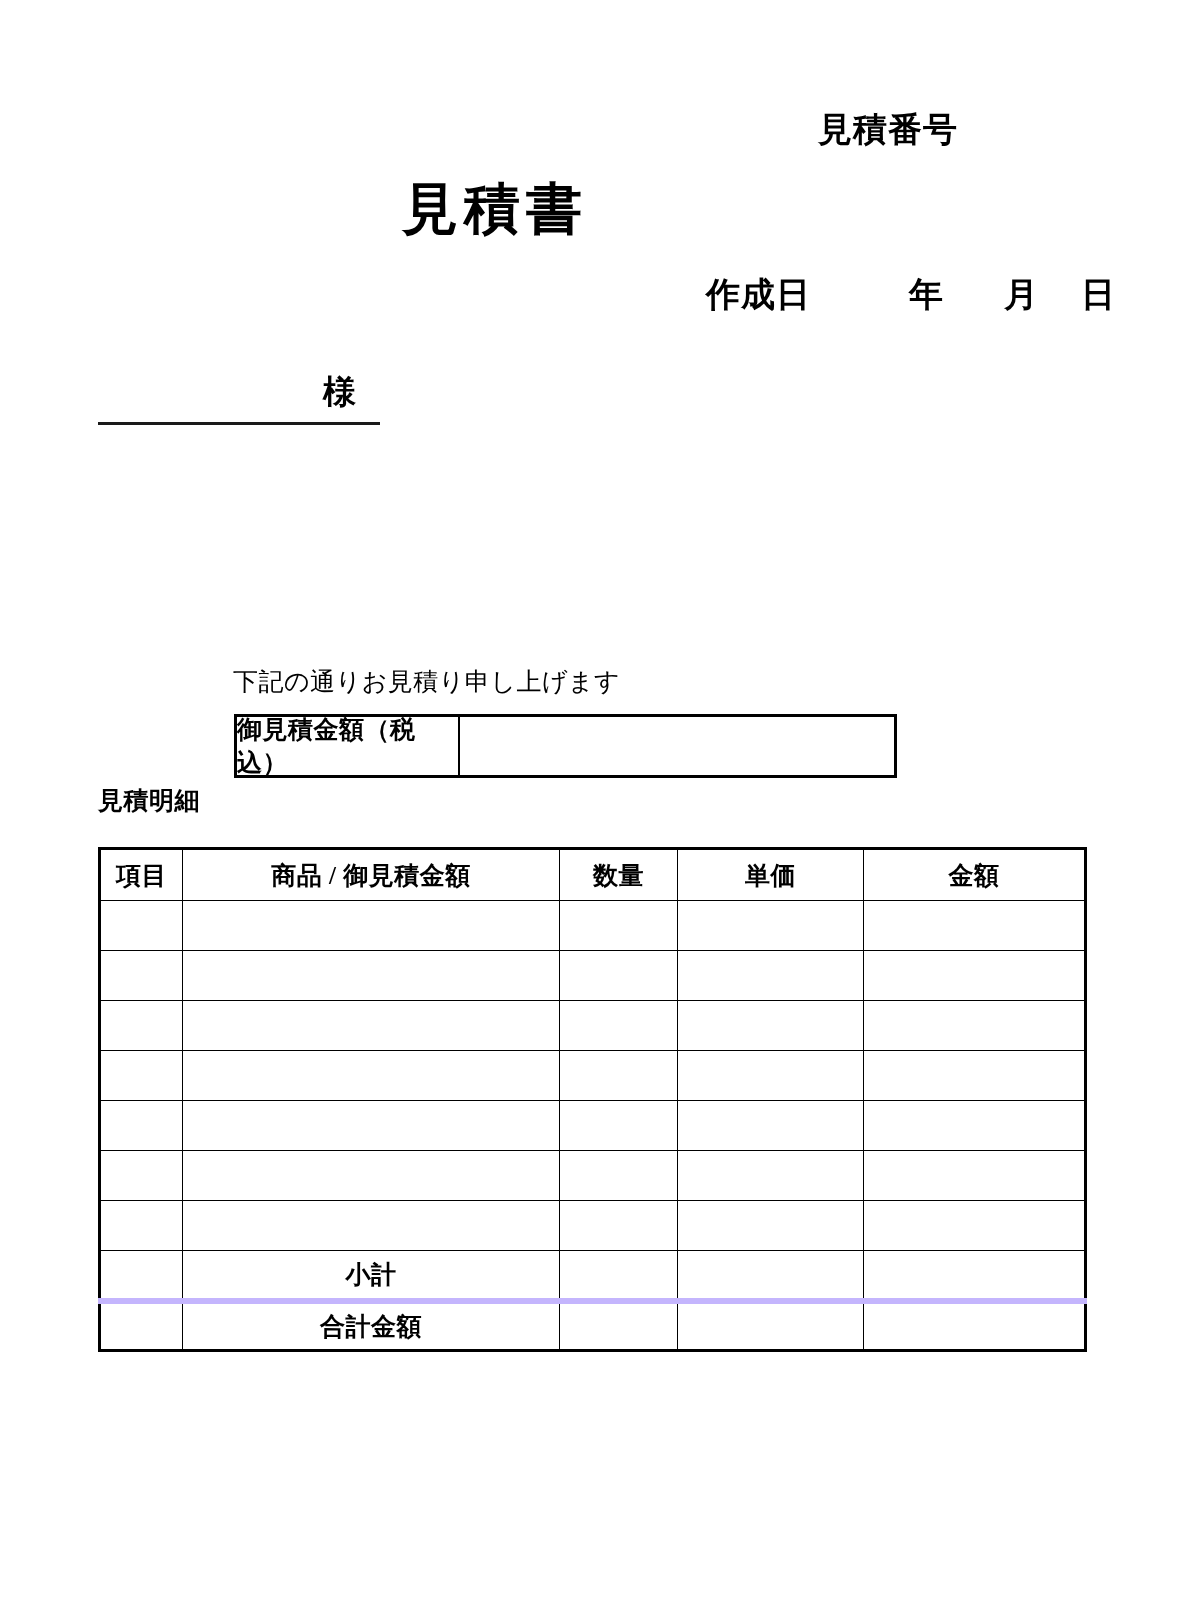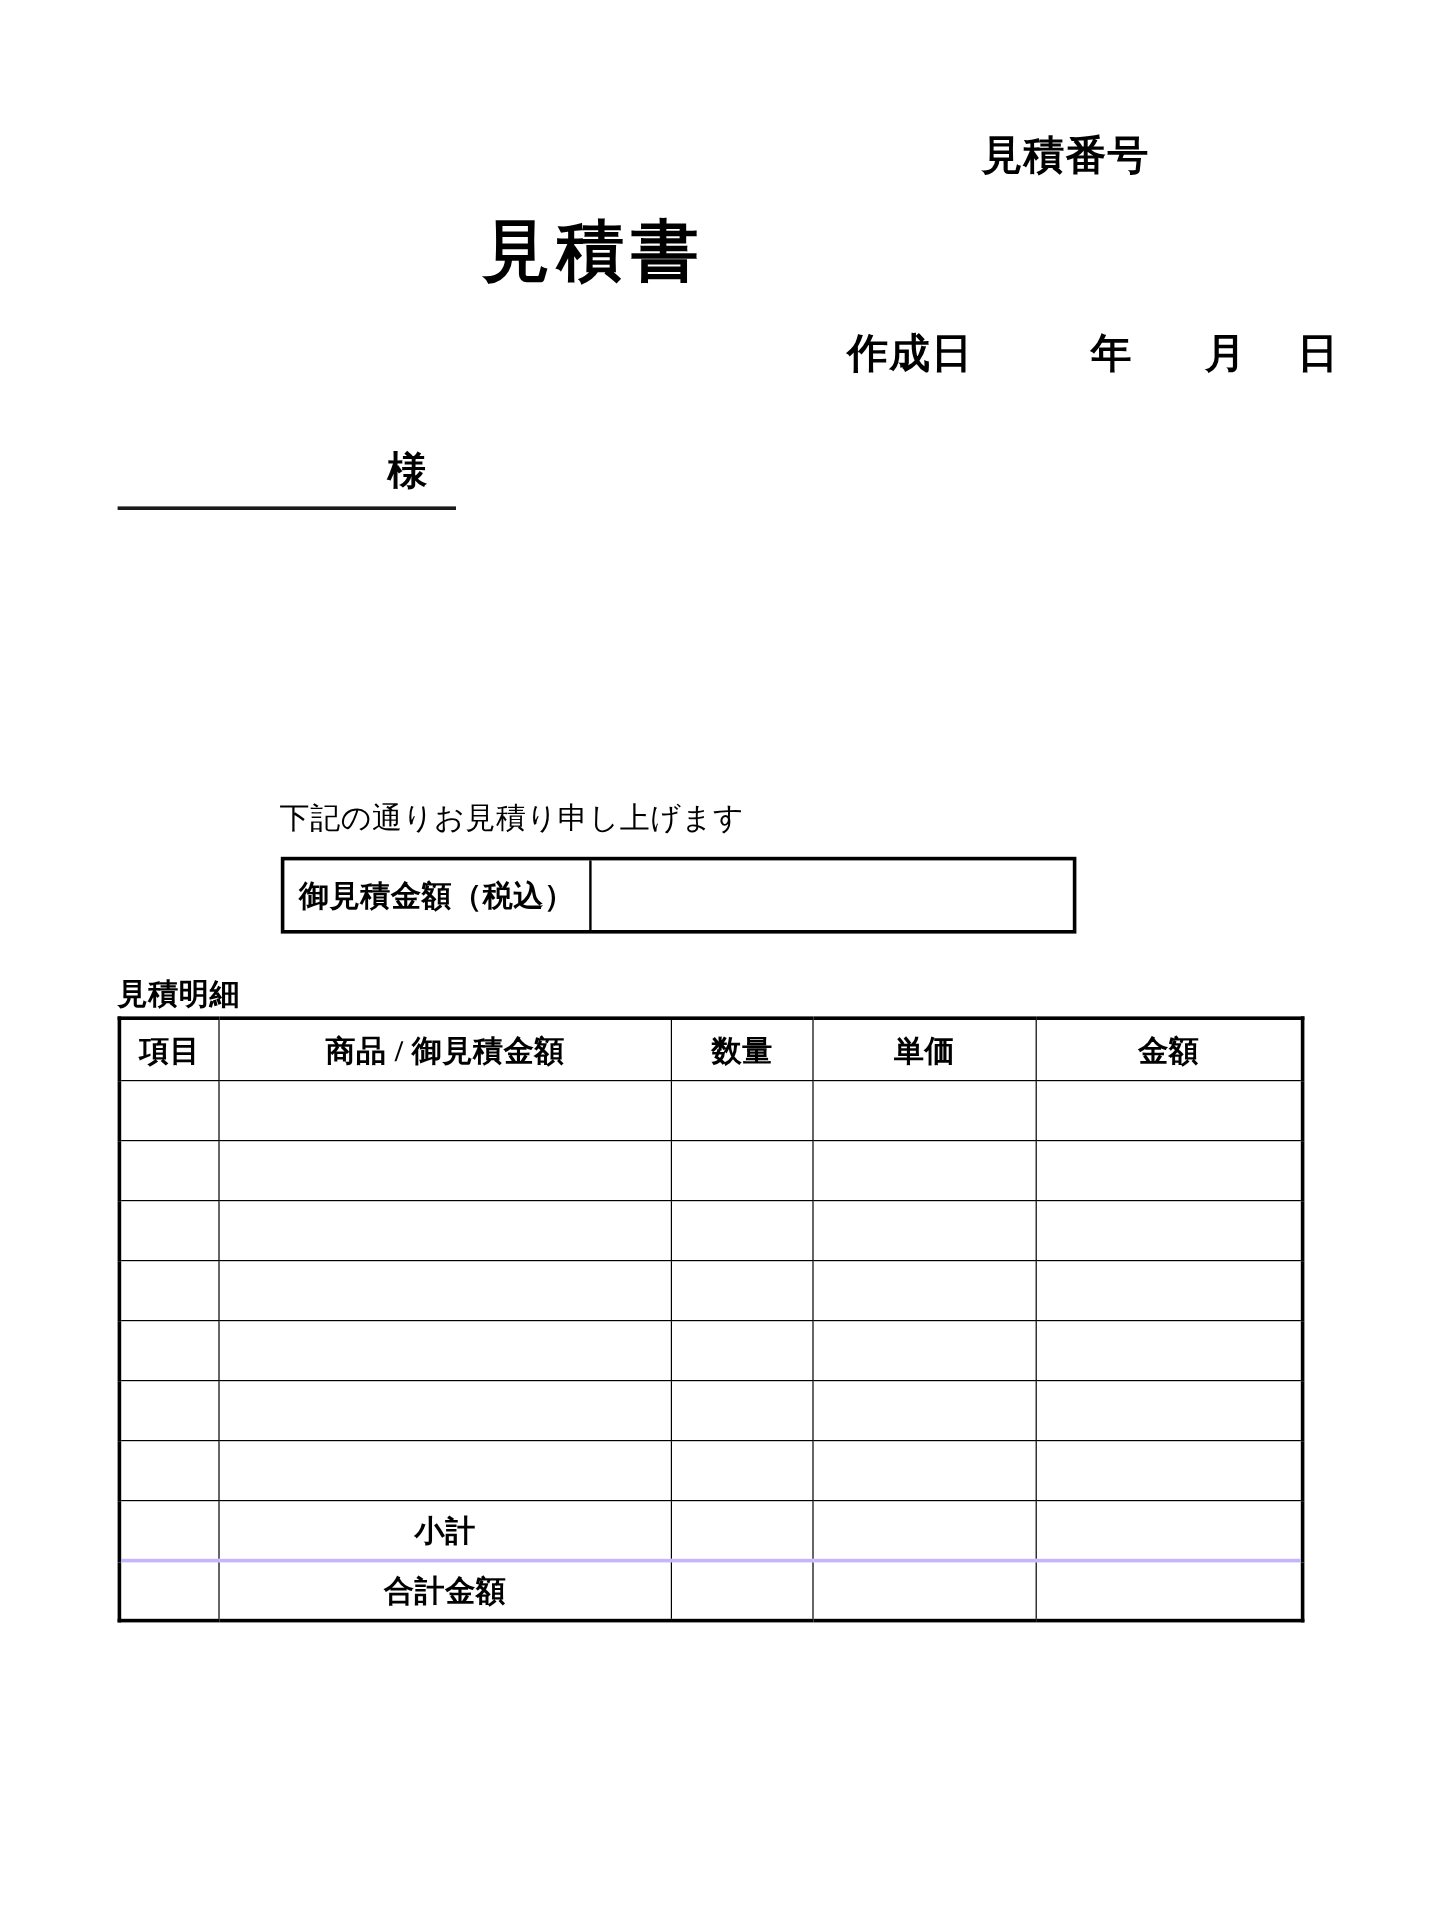--- a/index.html
+++ b/index.html
@@ -101,21 +101,21 @@
     position: absolute;
     left: 234px;
     top: 714px;
     width: 663px;
     height: 64px;
     border: 3px solid #000000;
     box-sizing: border-box;
     display: flex;
   }
   .amount-label {
-    width: 256px;
+    width: 223px;
     border-right: 2px solid #000000;
     box-sizing: border-box;
     display: flex;
     align-items: center;
     justify-content: center;
     font-size: 25px;
     font-weight: bold;
     letter-spacing: 0.5px;
   }
   .amount-value {
@@ -123,21 +123,21 @@
     display: flex;
     align-items: center;
     padding-left: 14px;
     font-size: 25px;
   }
 
   
   .detail-label {
     position: absolute;
     left: 98px;
-    top: 812px;
+    top: 784px;
     font-size: 25px;
     font-weight: bold;
     letter-spacing: 0.5px;
   }
 
   
   .detail-table {
     position: absolute;
     left: 98px;
     top: 847px;
@@ -174,21 +174,21 @@
   .detail-table td.edge-left,
   .detail-table th.edge-left {
     border-left: 3px solid #000000;
   }
   .detail-table td.edge-right,
   .detail-table th.edge-right {
     border-right: 3px solid #000000;
     margin-top: 18px;
   }
   .detail-table tr.row-total td {
-    border-top: 3px solid #c4b5fd;
+    border-top: 6px solid #c4b5fd;
   }
   .tax-label .tax-gap { display: inline-block; width: 42px; }
 </style>
 </head>
 <body>
 
 <div class="page">
 
   <div class="quote-number">見積番号</div>
 

